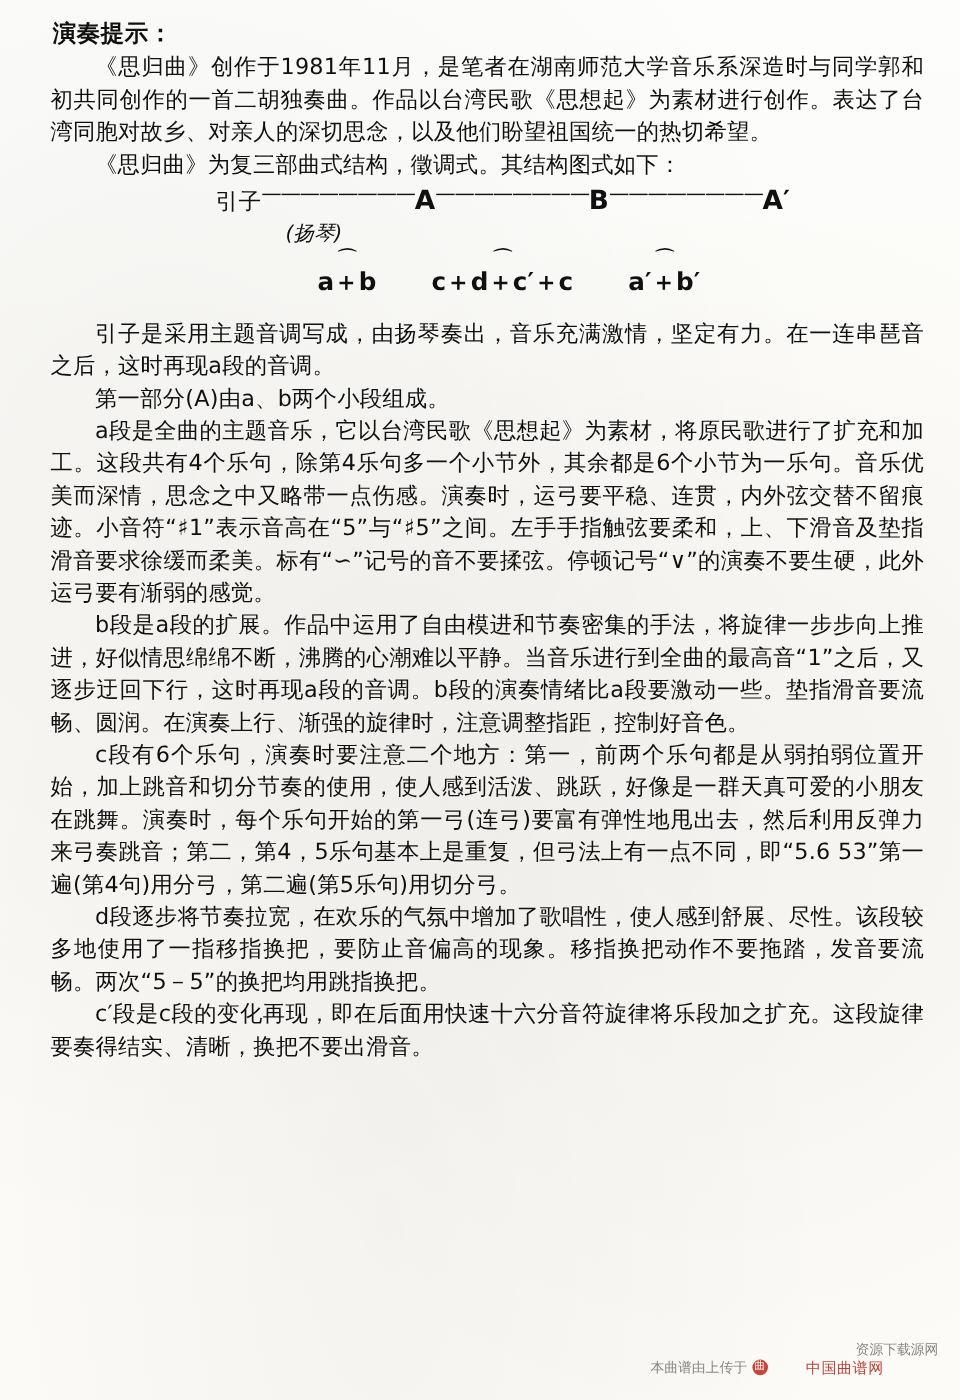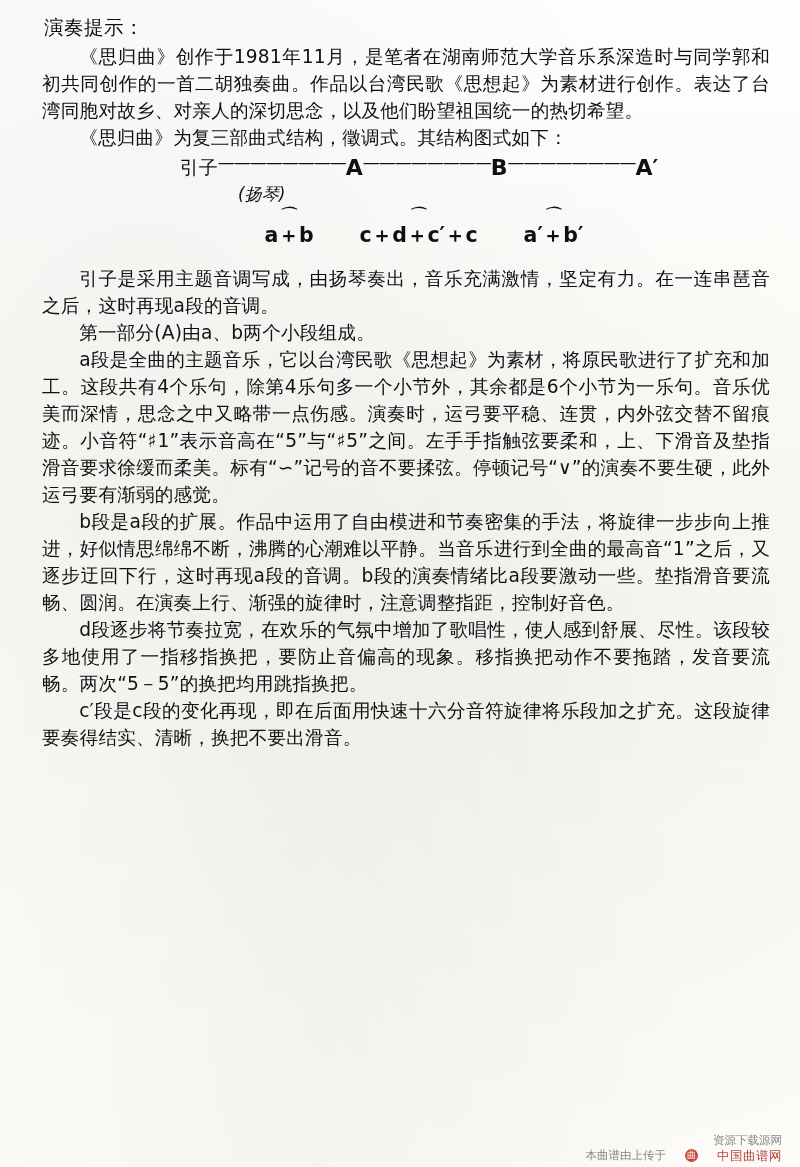--- a/index.html
+++ b/index.html
@@ -22,21 +22,21 @@
     padding: 14px 30px 0 42px;
     box-sizing: border-box;
     background:
       radial-gradient(ellipse at 18% 34%, rgba(0,0,0,0.035) 0%, rgba(0,0,0,0) 60%),
       radial-gradient(ellipse at 75% 58%, rgba(0,0,0,0.03) 0%, rgba(0,0,0,0) 55%),
       radial-gradient(ellipse at 40% 88%, rgba(0,0,0,0.03) 0%, rgba(0,0,0,0) 55%),
       linear-gradient(180deg, #fdfdfb 0%, #fbfaf7 50%, #fcfbf8 100%);
   }
   .title {
     font-size: 19.5px;
-    font-weight: normal;
+    font-weight: bold;
     letter-spacing: 0.5px;
     margin: 0 0 2px 2px;
   }
   p.para {
     margin: 0;
     font-size: 18.6px;
     line-height: 27px;
     text-align: justify;
     text-justify: inter-ideograph;
     letter-spacing: 0.2px;
@@ -91,49 +91,50 @@
     display: block;
     font-size: 15px;
     line-height: 9px;
     height: 11px;
     letter-spacing: 0px;
     transform: scaleX(1.2);
   }
   .watermark {
     position: absolute;
     right: 18px;
-    bottom: 4px;
+    bottom: 20px;
     width: 240px;
     text-align: right;
     font-size: 11.5px;
     color: #7c7c7c;
     line-height: 15px;
     opacity: 0.92;
   }
   .watermark .brandline {
     display: flex;
     align-items: center;
-    justify-content: flex-end;
-    gap: 19px;
+    justify-content: flex-start;
+    gap: 4px;
   }
   .wm-logo {
     display: inline-block;
     width: 13px;
     height: 13px;
     border-radius: 50%;
     background: #c0392b;
     color: #fff;
     font-size: 9px;
     line-height: 13px;
     text-align: center;
   }
   .wm-big {
     color: #b0352a;
     font-size: 12.5px;
     letter-spacing: 0.5px;
+    margin-left: 28px;
   }
 </style>
 </head>
 <body>
 
 <div class="page">
 
   <div class="title">演奏提示：</div>
 
   <p class="para indent">《思归曲》创作于1981年11月，是笔者在湖南师范大学音乐系深造时与同学郭和初共同创作的一首二胡独奏曲。作品以台湾民歌《思想起》为素材进行创作。表达了台湾同胞对故乡、对亲人的深切思念，以及他们盼望祖国统一的热切希望。</p>
@@ -164,20 +165,21 @@
         <span class="brace">⌒</span>
         <span>a′＋b′</span>
       </div>
     </div>
   </div>
 
   <p class="para indent">引子是采用主题音调写成，由扬琴奏出，音乐充满激情，坚定有力。在一连串琶音之后，这时再现a段的音调。</p>
   <p class="para indent">第一部分(A)由a、b两个小段组成。</p>
   <p class="para indent">a段是全曲的主题音乐，它以台湾民歌《思想起》为素材，将原民歌进行了扩充和加工。这段共有4个乐句，除第4乐句多一个小节外，其余都是6个小节为一乐句。音乐优美而深情，思念之中又略带一点伤感。演奏时，运弓要平稳、连贯，内外弦交替不留痕迹。小音符“♯1”表示音高在“5”与“♯5”之间。左手手指触弦要柔和，上、下滑音及垫指滑音要求徐缓而柔美。标有“∽”记号的音不要揉弦。停顿记号“∨”的演奏不要生硬，此外运弓要有渐弱的感觉。</p>
   <p class="para indent">b段是a段的扩展。作品中运用了自由模进和节奏密集的手法，将旋律一步步向上推进，好似情思绵绵不断，沸腾的心潮难以平静。当音乐进行到全曲的最高音“1”之后，又逐步迂回下行，这时再现a段的音调。b段的演奏情绪比a段要激动一些。垫指滑音要流畅、圆润。在演奏上行、渐强的旋律时，注意调整指距，控制好音色。</p>
+  <p class="para indent">c段有6个乐句，演奏时要注意二个地方：第一，前两个乐句都是从弱拍弱位置开始，加上跳音和切分节奏的使用，使人感到活泼、跳跃，好像是一群天真可爱的小朋友在跳舞。演奏时，每个乐句开始的第一弓(连弓)要富有弹性地甩出去，然后利用反弹力来弓奏跳音；第二，第4，5乐句基本上是重复，但弓法上有一点不同，即“5.6 53”第一遍(第4句)用分弓，第二遍(第5乐句)用切分弓。</p>
   <p class="para indent">d段逐步将节奏拉宽，在欢乐的气氛中增加了歌唱性，使人感到舒展、尽性。该段较多地使用了一指移指换把，要防止音偏高的现象。移指换把动作不要拖踏，发音要流畅。两次“5－5”的换把均用跳指换把。</p>
   <p class="para indent">c′段是c段的变化再现，即在后面用快速十六分音符旋律将乐段加之扩充。这段旋律要奏得结实、清晰，换把不要出滑音。</p>
 
   <div class="watermark">
     <div>资源下载源网</div>
     <div class="brandline">
       <span>本曲谱由上传于</span>
       <span class="wm-logo">曲</span>
       <span class="wm-big">中国曲谱网</span>
     </div>

